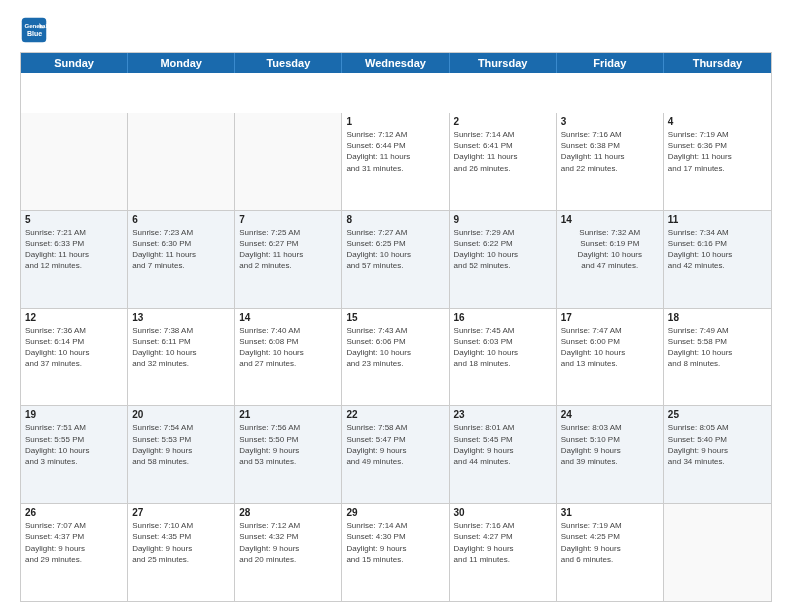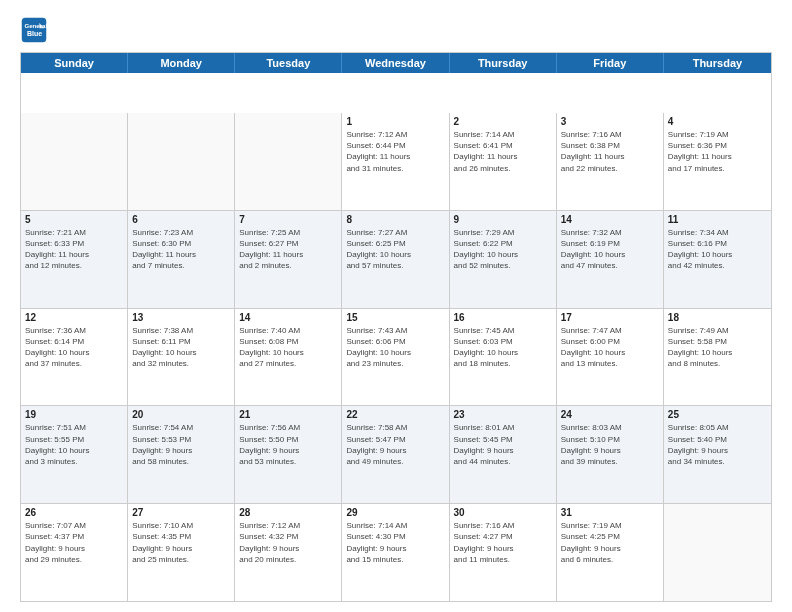--- a/index.html
+++ b/index.html
@@ -210,21 +210,21 @@
           </div>
           <div class="cal-cell">
             <div class="cell-date">9</div>
             <div class="cell-info" style="white-space: pre-line;">Sunrise: 7:29 AM
 Sunset: 6:22 PM
 Daylight: 10 hours
 and 52 minutes.</div>
           </div>
           <div class="cal-cell">
             <div class="cell-date">14</div>
-            <div class="cell-info" style="white-space: pre-line;">Sunrise: 7:32 AM
+            <div class="cell-info" style="white-space: pre-line; text-align: center;">Sunrise: 7:32 AM
 Sunset: 6:19 PM
 Daylight: 10 hours
 and 47 minutes.</div>
           </div>
           <div class="cal-cell">
             <div class="cell-date">11</div>
             <div class="cell-info" style="white-space: pre-line;">Sunrise: 7:34 AM
 Sunset: 6:16 PM
 Daylight: 10 hours
 and 42 minutes.</div>

